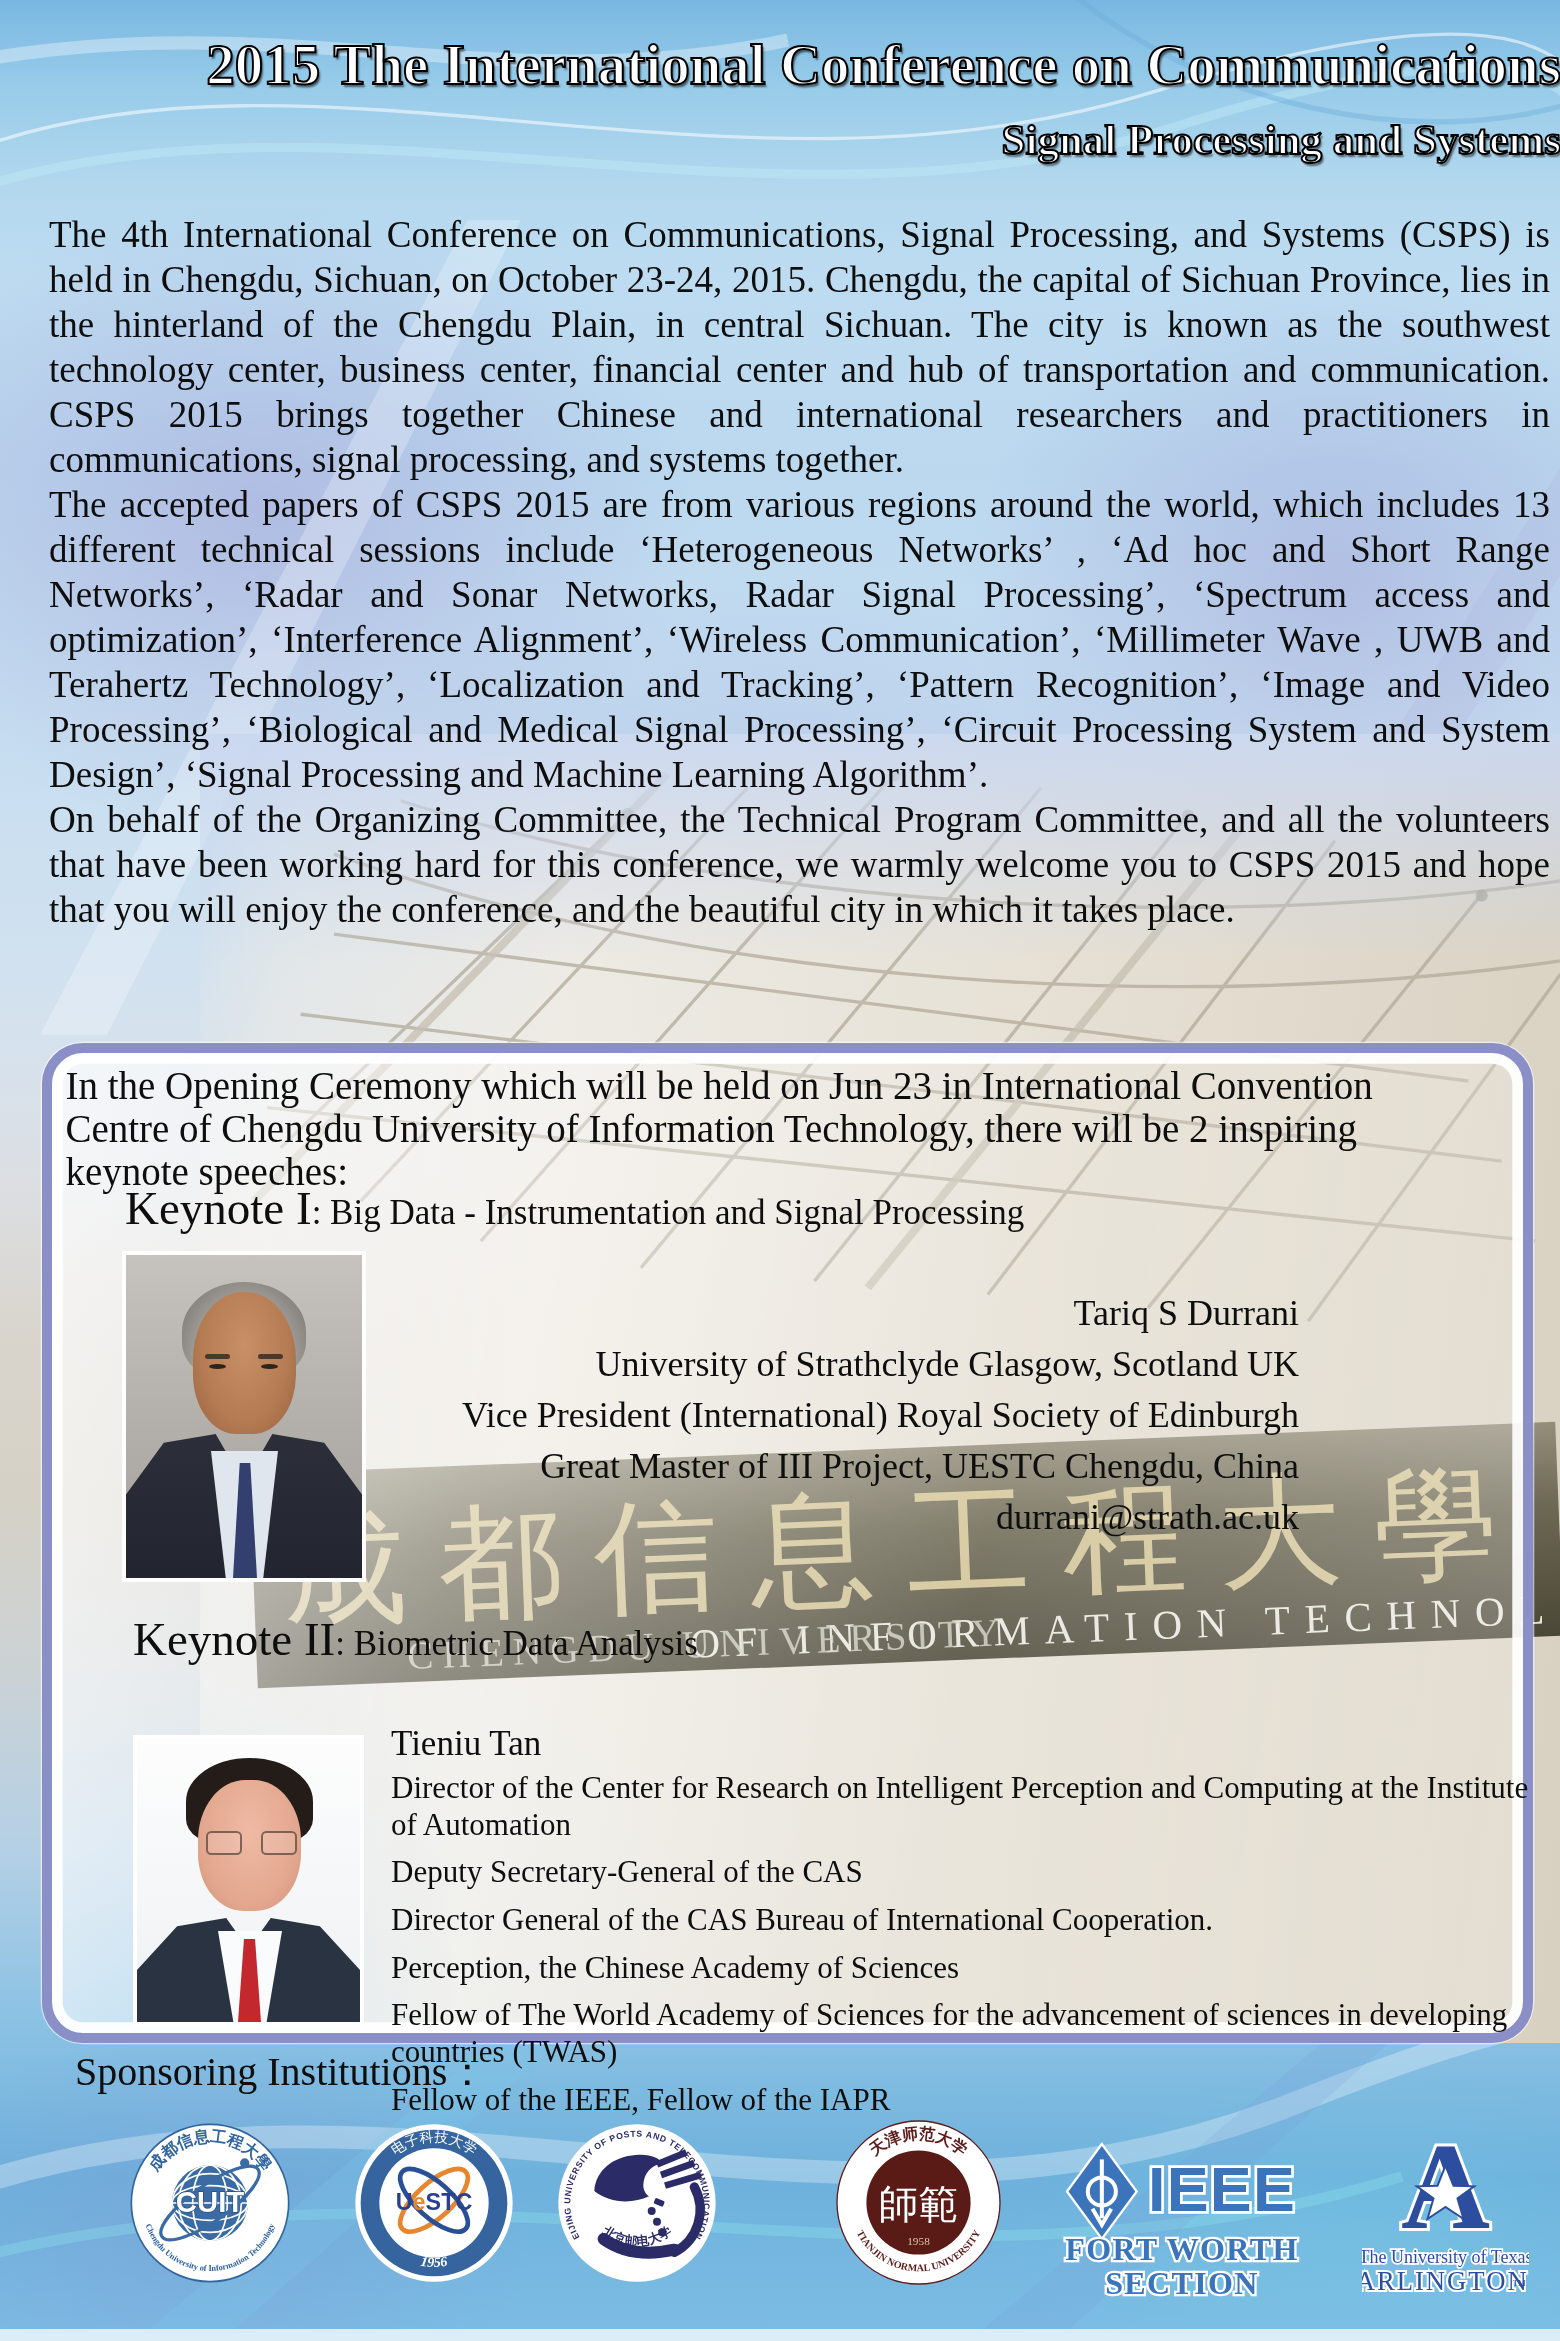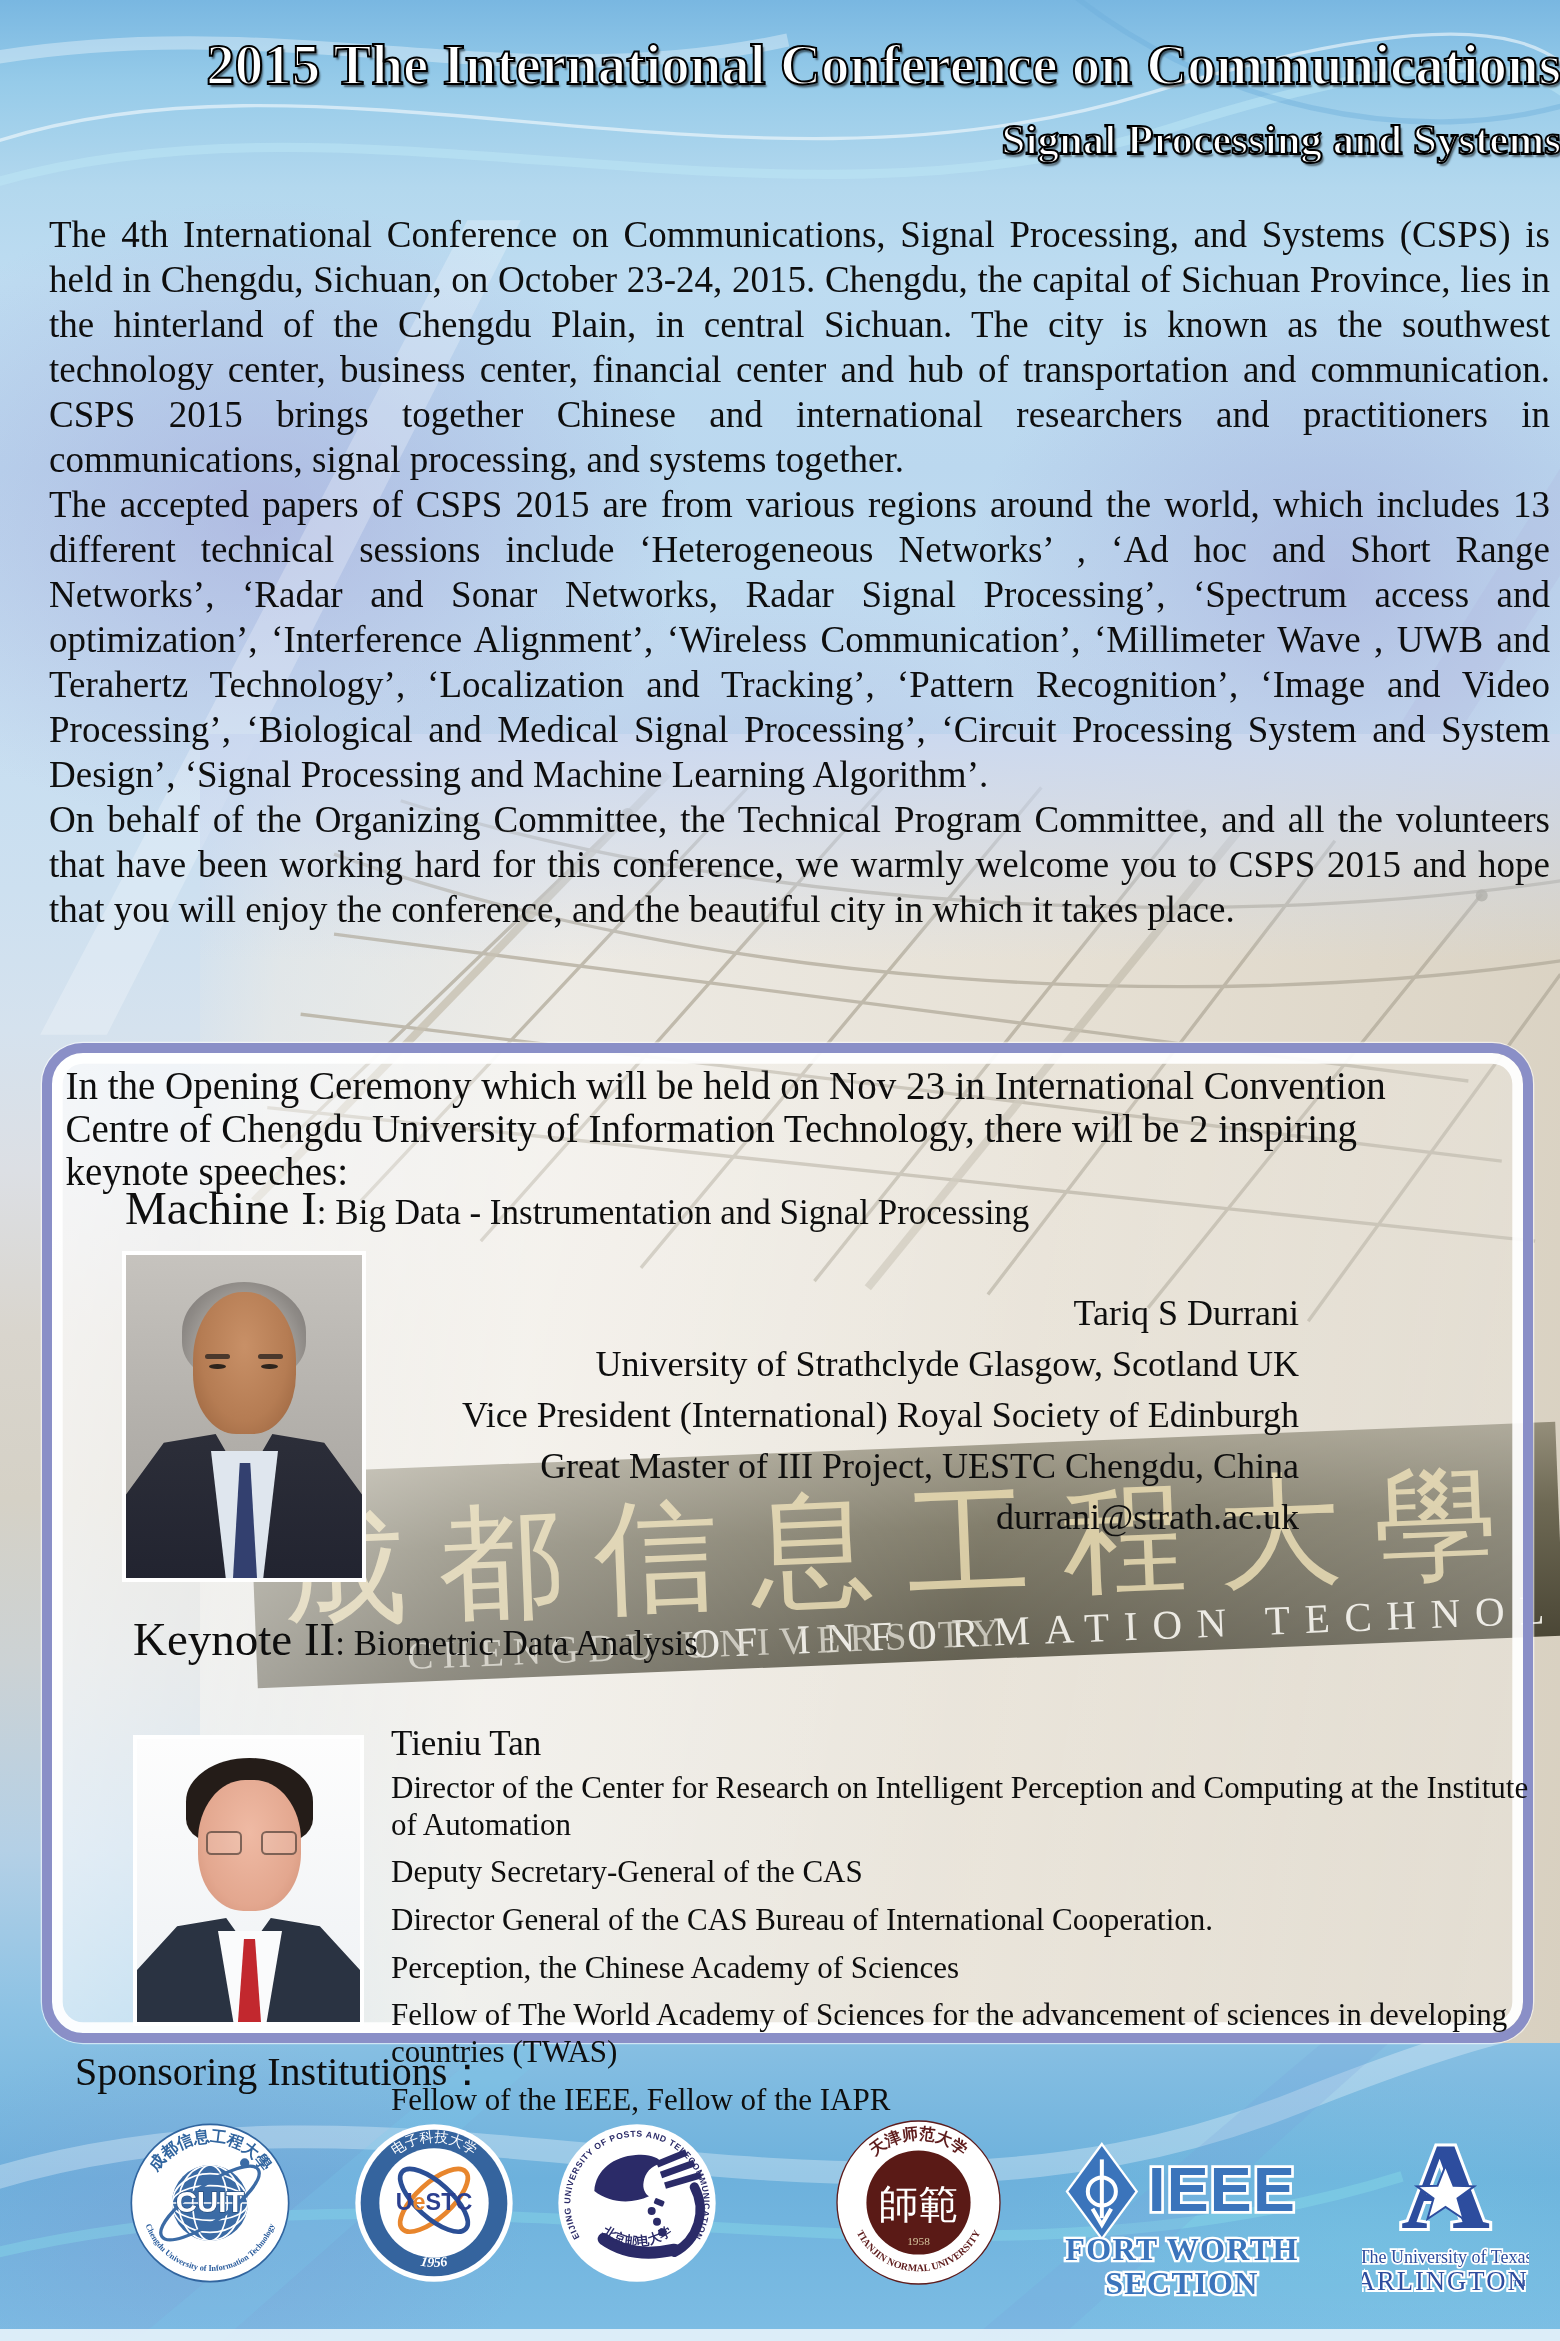--- a/index.html
+++ b/index.html
@@ -152,24 +152,24 @@
   <div class="title title-2">Signal Processing and Systems</div>
 
   <div class="intro">
     <p>The 4th International Conference on Communications, Signal Processing, and Systems (CSPS) is held in Chengdu,  Sichuan, on October 23-24, 2015. Chengdu, the capital of Sichuan Province, lies in the hinterland of the Chengdu Plain, in central Sichuan. The city is known as the southwest technology center, business center, financial center and hub of transportation and communication. CSPS 2015 brings together Chinese and international researchers and practitioners in communications, signal processing, and systems together.</p>
     <p>The accepted papers of CSPS 2015 are from various regions around the world, which includes 13 different technical sessions include ‘Heterogeneous Networks’ , ‘Ad hoc and Short Range Networks’, ‘Radar and Sonar Networks, Radar Signal Processing’, ‘Spectrum access and optimization’, ‘Interference Alignment’, ‘Wireless Communication’, ‘Millimeter Wave , UWB and Terahertz Technology’, ‘Localization and Tracking’, ‘Pattern Recognition’, ‘Image and Video Processing’, ‘Biological and Medical Signal Processing’, ‘Circuit Processing System and System Design’, ‘Signal Processing and Machine Learning Algorithm’.</p>
     <p>On behalf of the Organizing Committee, the Technical Program Committee, and all the volunteers that have been working hard for this conference, we warmly welcome you to CSPS 2015 and hope that you will enjoy the conference, and the beautiful city in which it takes place.</p>
   </div>
 
   <div class="kbox">
     <div class="kbox-inner">
-      <div class="opening-text">In the Opening Ceremony which will be held on Nov 23 in International Convention Centre of Chengdu University of Information Technology, there will be 2 inspiring keynote speeches:</div>
+      <div class="opening-text">In the Opening Ceremony which will be held on Jun 23 in International Convention Centre of Chengdu University of Information Technology, there will be 2 inspiring keynote speeches:</div>
 
       <div class="khead khead-1">
-        <span class="k-label">Machine I</span><span class="k-topic">: Big Data - Instrumentation and Signal Processing</span>
+        <span class="k-label">Keynote I</span><span class="k-topic">: Big Data - Instrumentation and Signal Processing</span>
       </div>
 
       <div class="photo photo-1">
         <div class="p1-hair"></div>
         <div class="p1-face"></div>
         <div class="p1-brow1"></div>
         <div class="p1-brow2"></div>
         <div class="p1-eye1"></div>
         <div class="p1-eye2"></div>
         <div class="p1-suit"></div>

